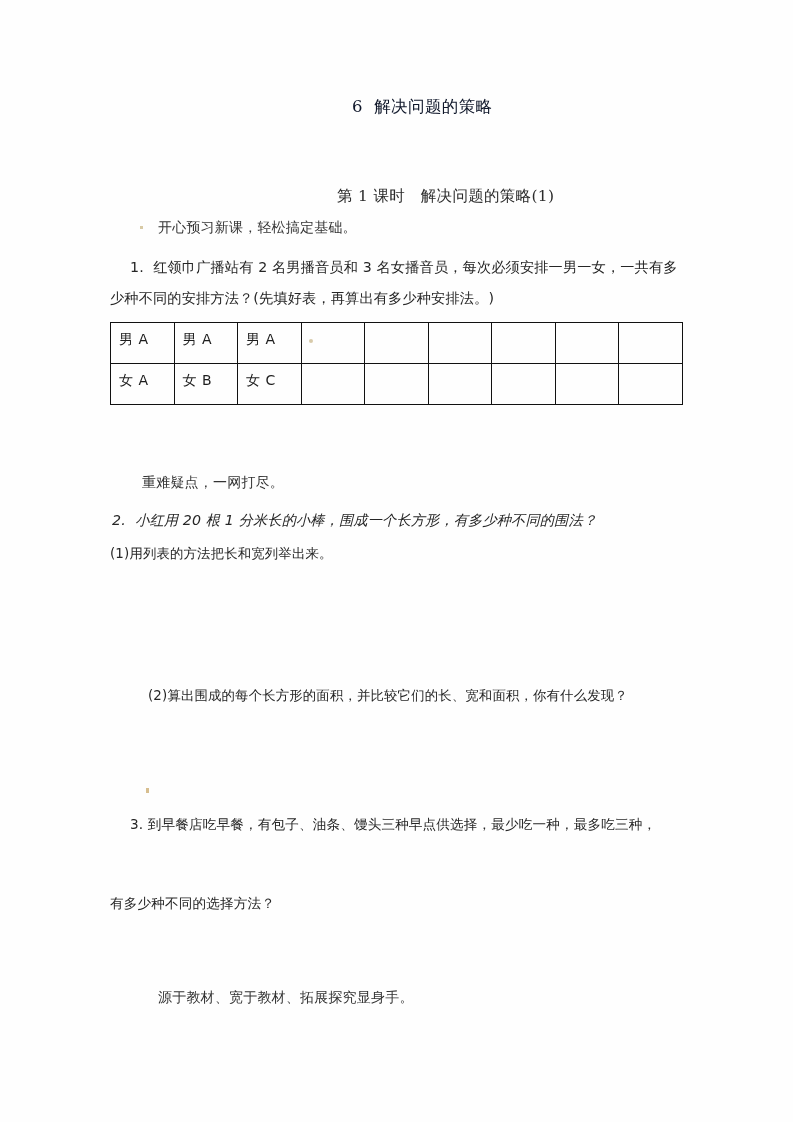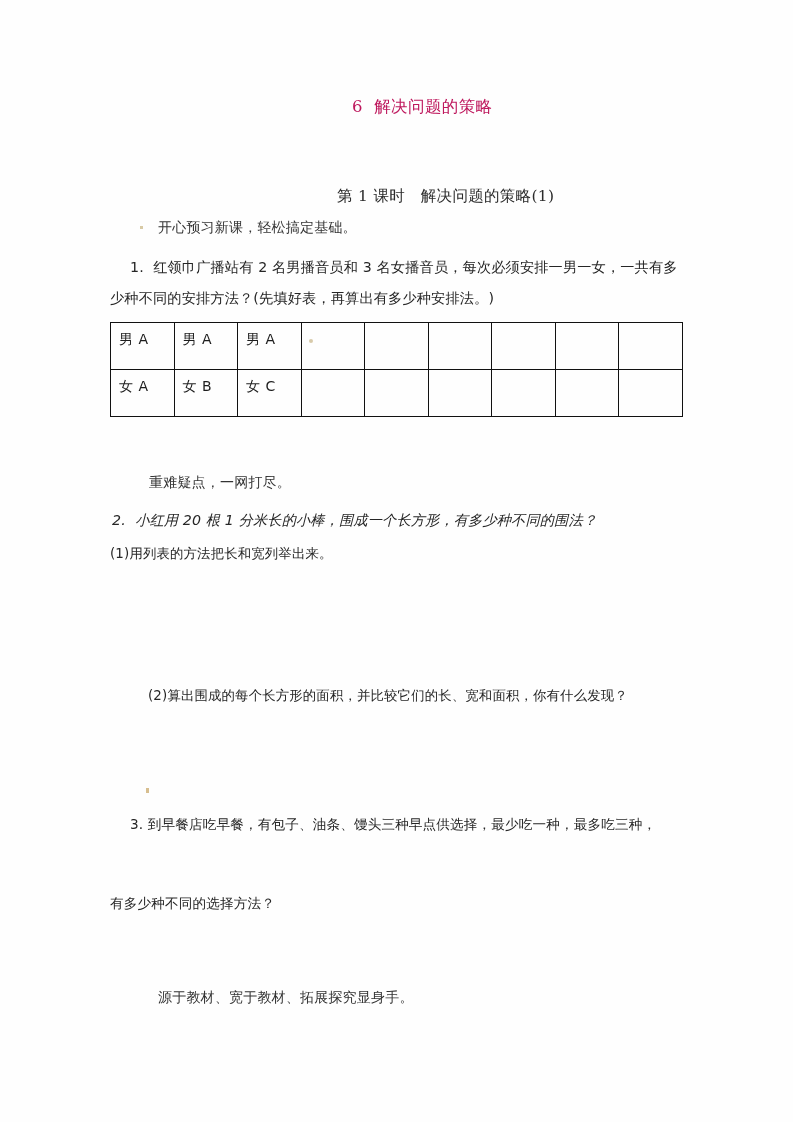--- a/index.html
+++ b/index.html
@@ -30,21 +30,21 @@
     color: #242424;
     font-family: "DejaVu Sans", "Liberation Sans", sans-serif;
   }
 
   
   .unit-title {
     left: 352px;
     top: 99px;
     font-size: 16.5px;
     letter-spacing: 0.4px;
-    color: #be185d;
+    color: #0f172a;
     font-family: "DejaVu Serif", "Liberation Serif", serif;
   }
 
   
   .lesson-title {
     left: 313px;
     top: 189px;
     font-size: 15.5px;
     letter-spacing: 0.3px;
     color: #2b2b2b;
@@ -52,21 +52,21 @@
     margin-left: 24px;
   }
 
   
   .banner {
     font-size: 14px;
     color: #333;
     letter-spacing: 0.2px;
   }
   .banner-1 { left: 158px; top: 220px; }
-  .banner-2 { left: 149px; top: 475px; }
+  .banner-2 { left: 142px; top: 475px; }
   .banner-3 { left: 158px; top: 990px; }
 
   
   .body-line {
     font-size: 14.2px;
     color: #262626;
     letter-spacing: 0.15px;
   }
   .q1-l1 { left: 130px; top: 260px; }
   .q1-l2 { left: 110px; top: 291px; }
@@ -94,21 +94,21 @@
     position: absolute;
     left: 110px;
     top: 322px;
     width: 573px;
     border-collapse: collapse;
     table-layout: fixed;
   }
   .fill-table td {
     border: 1.4px solid #111111;
     height: 34px;
-    padding: 0 0 12px 8px;
+    padding: 0 0 6px 8px;
     vertical-align: middle;
     font-size: 14px;
     color: #1d1d1d;
     font-family: "DejaVu Sans", "Liberation Sans", sans-serif;
     letter-spacing: 0.5px;
   }
   .fill-table td.empty { color: transparent; }
 
   
   .cell-speck {

